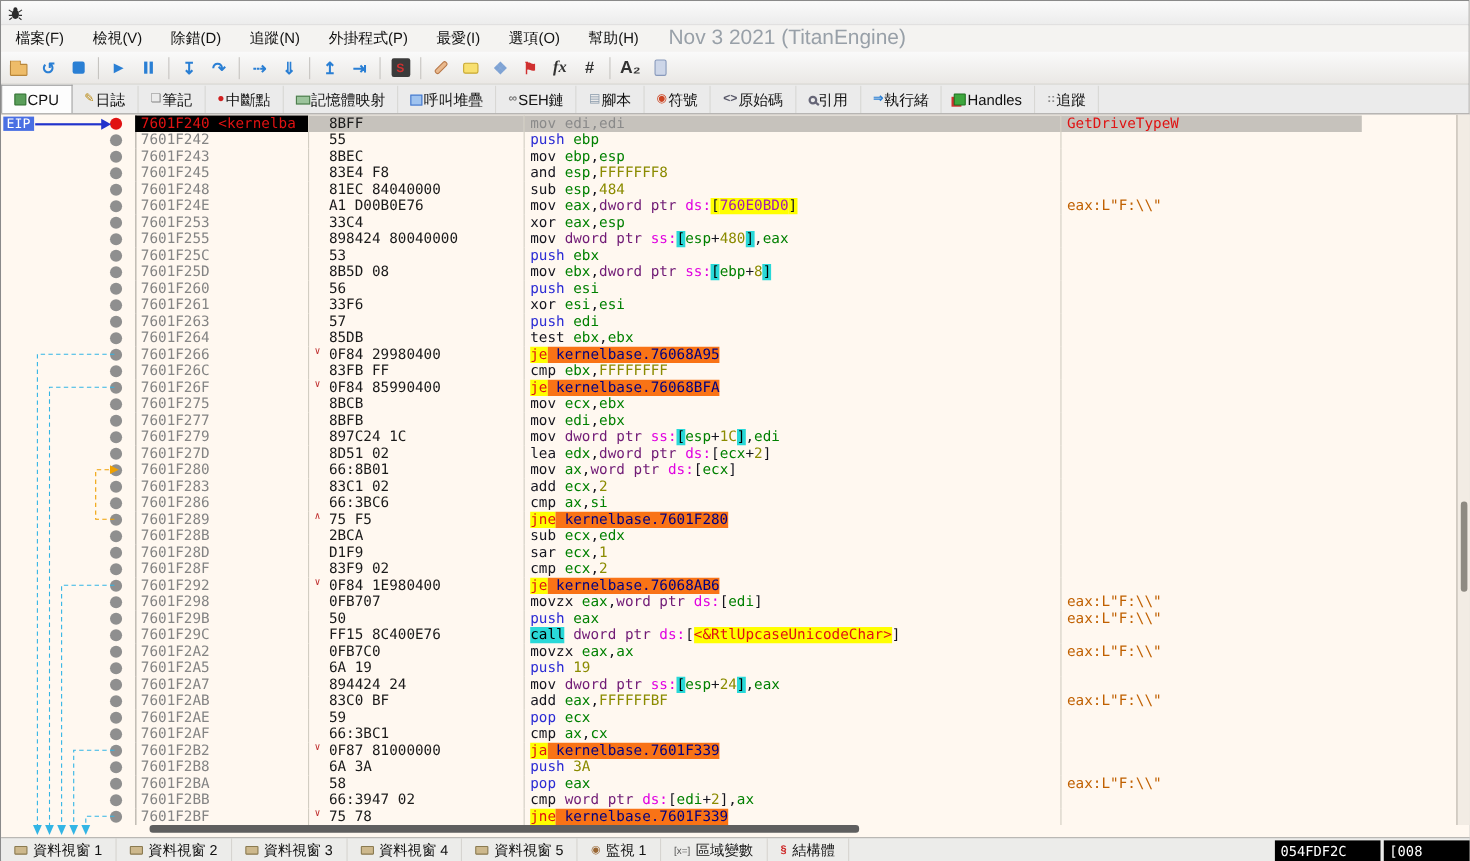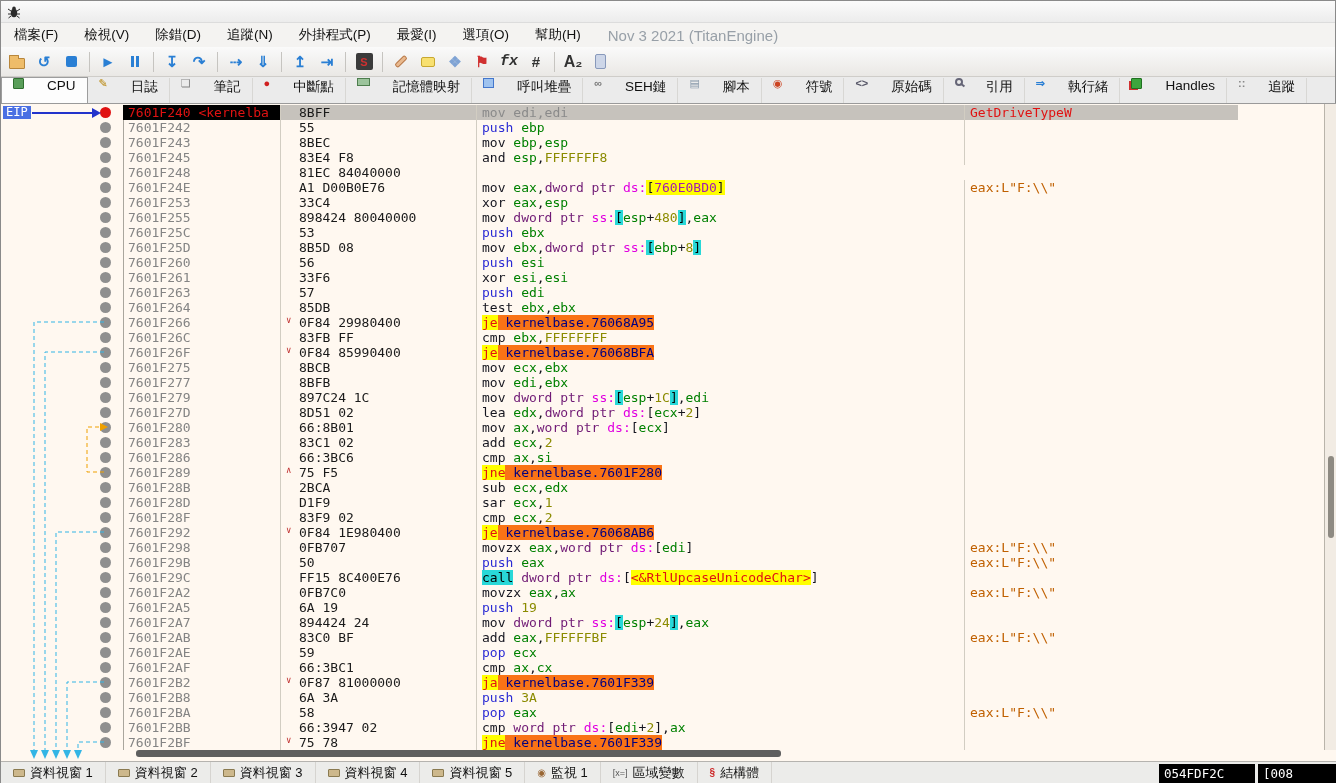--- a/index.html
+++ b/index.html
@@ -7,21 +7,21 @@
     font-family:"Liberation Sans",sans-serif;-webkit-font-smoothing:antialiased}
   .win{position:relative;width:1336px;height:783px;background:#f2f0ed;border:1px solid #8a8a8a}
 
   
   .titlebar{height:22px;background:linear-gradient(#fbfbfb,#ececec);display:flex;align-items:center;
     padding:0 6px;font-size:12px;color:#111;border-bottom:1px solid #dcdcdc;gap:6px}
 
   
   .menubar{height:24px;background:#f4f3f1;display:flex;align-items:center;font-size:13.5px;color:#111}
   .menu-item{padding:3px 13px;cursor:default}
-  .build-info{color:#98a0a8;margin-left:14px;font-size:15px}
+  .build-info{color:#98a0a8;margin-left:14px;font-size:19px}
 
   
   .toolbar{height:30px;background:linear-gradient(#fafafa,#eae8e5);border-bottom:1px solid #cfcdc9;
     display:flex;align-items:center;padding:0 4px;gap:3px}
   .tbi{width:24px;height:24px;display:flex;align-items:center;justify-content:center;
     font-size:15px;font-weight:bold;color:#2a7fd4;border-radius:3px}
   .tsep{width:1px;height:20px;background:#c6c4c0;margin:0 3px}
   .i-folder{width:16px;height:11px;background:#eebc69;border:1px solid #b8863b;border-radius:1px;position:relative;margin-top:3px}
   .i-folder::before{content:"";position:absolute;top:-4px;left:-1px;width:8px;height:3px;background:#eebc69;border:1px solid #b8863b;border-bottom:none;border-radius:1px 1px 0 0}
   .i-stop{width:11px;height:11px;background:#2a7fd4;border-radius:2px}
@@ -29,21 +29,21 @@
   .i-pause b{width:3px;height:11px;background:#2a7fd4}
   .i-scylla{width:17px;height:17px;background:#3b3b3b;color:#d03030;font:bold 11px "Liberation Sans",sans-serif;
     display:flex;align-items:center;justify-content:center;border-radius:2px}
   .i-patch{width:14px;height:5px;background:#e9b98e;border:1px solid #b87848;border-radius:2px;transform:rotate(-45deg)}
   .i-comment{width:14px;height:10px;background:#f8e070;border:1px solid #c8a830;border-radius:2px}
   .i-calc{width:11px;height:15px;background:#cdd6e8;border:1px solid #8899bb;border-radius:2px}
   .txt-dark{color:#333}
 
   
   .tabbar{height:26px;background:#ebebeb;display:flex;align-items:flex-end}
-  .tab{display:flex;gap:23px;padding:0 11px;height:25px;border-right:1px solid #d8d7d4;
+  .tab{display:flex;align-items:center;gap:1px;padding:0 11px;height:25px;border-right:1px solid #d8d7d4;
     font-size:13.5px;color:#111;white-space:nowrap;cursor:default}
   .tab.active{background:#fdfdfd;border:1px solid #9d9d9d;border-bottom:none;height:26px}
   .ti{font-size:11px;line-height:1}
   .sq{display:inline-block;width:11px;height:11px;border-radius:1px}
   .mag{display:inline-block;width:8px;height:8px;border:2px solid #667;border-radius:50%;position:relative}
   .mag::after{content:"";position:absolute;width:5px;height:2px;background:#667;right:-4px;bottom:-2px;transform:rotate(40deg)}
 
   
   .disasm{position:absolute;top:102px;left:0;width:1336px;height:658px;background:#fff8f0;
     border-top:1px solid #9a9a9a;overflow:hidden}
@@ -151,21 +151,21 @@
       </span>
     <span class="tsep"></span>
     <span class="tbi">
         <span class="i-patch"></span>
       </span>
     <span class="tbi">
         <span class="i-comment"></span>
       </span>
     <span class="tbi" style="color:#7fa3d4">❖</span>
     <span class="tbi" style="color:#d03030">⚑</span>
-    <span class="tbi txt-dark" style="font-style:italic;font-family:Liberation Mono, monospace">fx</span>
+    <span class="tbi txt-dark" style="font-style:italic;font-family:Liberation Serif, serif">fx</span>
     <span class="tbi txt-dark">#</span>
     <span class="tsep"></span>
     <span class="tbi txt-dark" style="font-size:16px">A₂</span>
     <span class="tbi">
         <span class="i-calc"></span>
       </span>
   </div>
 
   <div class="tabbar">
     <div class="tab active">
@@ -225,21 +225,21 @@
       <span>追蹤</span>
     </div>
   </div>
 
   <div class="disasm">
     <div class="rows">
         <div class="row sel"><div class="c-side"><span class="dot bp"></span></div><div class="c-addr">7601F240 &lt;kernelba</div><div class="c-bytes"><span>8BFF</span></div><div class="c-ins"><span class="tk-dim">mov edi,edi</span></div><div class="c-cmt cmt-red">GetDriveTypeW</div></div>
         <div class="row"><div class="c-side"><span class="dot"></span></div><div class="c-addr">7601F242</div><div class="c-bytes"><span>55</span></div><div class="c-ins"><span class="tk-kw">push</span><span class="tk-p"> </span><span class="tk-reg">ebp</span></div><div class="c-cmt"></div></div>
         <div class="row"><div class="c-side"><span class="dot"></span></div><div class="c-addr">7601F243</div><div class="c-bytes"><span>8BEC</span></div><div class="c-ins"><span class="tk-mn">mov</span><span class="tk-p"> </span><span class="tk-reg">ebp</span><span class="tk-p">,</span><span class="tk-reg">esp</span></div><div class="c-cmt"></div></div>
         <div class="row"><div class="c-side"><span class="dot"></span></div><div class="c-addr">7601F245</div><div class="c-bytes"><span>83E4 F8</span></div><div class="c-ins"><span class="tk-mn">and</span><span class="tk-p"> </span><span class="tk-reg">esp</span><span class="tk-p">,</span><span class="tk-num">FFFFFFF8</span></div><div class="c-cmt"></div></div>
-        <div class="row"><div class="c-side"><span class="dot"></span></div><div class="c-addr">7601F248</div><div class="c-bytes"><span>81EC 84040000</span></div><div class="c-cmt"></div></div>
+        <div class="row"><div class="c-side"><span class="dot"></span></div><div class="c-addr">7601F248</div><div class="c-bytes"><span>81EC 84040000</span></div><div class="c-ins"><span class="tk-mn">sub</span><span class="tk-p"> </span><span class="tk-reg">esp</span><span class="tk-p">,</span><span class="tk-num">484</span></div><div class="c-cmt"></div></div>
         <div class="row"><div class="c-side"><span class="dot"></span></div><div class="c-addr">7601F24E</div><div class="c-bytes"><span>A1 </span><span class="u">D00B0E76</span></div><div class="c-ins"><span class="tk-mn">mov</span><span class="tk-p"> </span><span class="tk-reg">eax</span><span class="tk-p">,</span><span class="tk-ptr">dword ptr </span><span class="tk-seg">ds:</span><span class="tk-myb">[</span><span class="tk-mya">760E0BD0</span><span class="tk-myb">]</span></div><div class="c-cmt cmt-org">eax:L"F:\\"</div></div>
         <div class="row"><div class="c-side"><span class="dot"></span></div><div class="c-addr">7601F253</div><div class="c-bytes"><span>33C4</span></div><div class="c-ins"><span class="tk-mn">xor</span><span class="tk-p"> </span><span class="tk-reg">eax</span><span class="tk-p">,</span><span class="tk-reg">esp</span></div><div class="c-cmt"></div></div>
         <div class="row"><div class="c-side"><span class="dot"></span></div><div class="c-addr">7601F255</div><div class="c-bytes"><span>898424 80040000</span></div><div class="c-ins"><span class="tk-mn">mov</span><span class="tk-p"> </span><span class="tk-ptr">dword ptr </span><span class="tk-seg">ss:</span><span class="tk-stk">[</span><span class="tk-reg">esp</span><span class="tk-p">+</span><span class="tk-num">480</span><span class="tk-stk">]</span><span class="tk-p">,</span><span class="tk-reg">eax</span></div><div class="c-cmt"></div></div>
         <div class="row"><div class="c-side"><span class="dot"></span></div><div class="c-addr">7601F25C</div><div class="c-bytes"><span>53</span></div><div class="c-ins"><span class="tk-kw">push</span><span class="tk-p"> </span><span class="tk-reg">ebx</span></div><div class="c-cmt"></div></div>
         <div class="row"><div class="c-side"><span class="dot"></span></div><div class="c-addr">7601F25D</div><div class="c-bytes"><span>8B5D 08</span></div><div class="c-ins"><span class="tk-mn">mov</span><span class="tk-p"> </span><span class="tk-reg">ebx</span><span class="tk-p">,</span><span class="tk-ptr">dword ptr </span><span class="tk-seg">ss:</span><span class="tk-stk">[</span><span class="tk-reg">ebp</span><span class="tk-p">+</span><span class="tk-num">8</span><span class="tk-stk">]</span></div><div class="c-cmt"></div></div>
         <div class="row"><div class="c-side"><span class="dot"></span></div><div class="c-addr">7601F260</div><div class="c-bytes"><span>56</span></div><div class="c-ins"><span class="tk-kw">push</span><span class="tk-p"> </span><span class="tk-reg">esi</span></div><div class="c-cmt"></div></div>
         <div class="row"><div class="c-side"><span class="dot"></span></div><div class="c-addr">7601F261</div><div class="c-bytes"><span>33F6</span></div><div class="c-ins"><span class="tk-mn">xor</span><span class="tk-p"> </span><span class="tk-reg">esi</span><span class="tk-p">,</span><span class="tk-reg">esi</span></div><div class="c-cmt"></div></div>
         <div class="row"><div class="c-side"><span class="dot"></span></div><div class="c-addr">7601F263</div><div class="c-bytes"><span>57</span></div><div class="c-ins"><span class="tk-kw">push</span><span class="tk-p"> </span><span class="tk-reg">edi</span></div><div class="c-cmt"></div></div>
         <div class="row"><div class="c-side"><span class="dot"></span></div><div class="c-addr">7601F264</div><div class="c-bytes"><span>85DB</span></div><div class="c-ins"><span class="tk-mn">test</span><span class="tk-p"> </span><span class="tk-reg">ebx</span><span class="tk-p">,</span><span class="tk-reg">ebx</span></div><div class="c-cmt"></div></div>
         <div class="row"><div class="c-side"><span class="dot"></span></div><div class="c-addr">7601F266</div><div class="c-bytes"><span class="jind">∨</span><span>0F84 29980400</span></div><div class="c-ins"><span class="tk-jcc">je</span><span class="tk-tgt"> kernelbase.76068A95</span></div><div class="c-cmt"></div></div>

